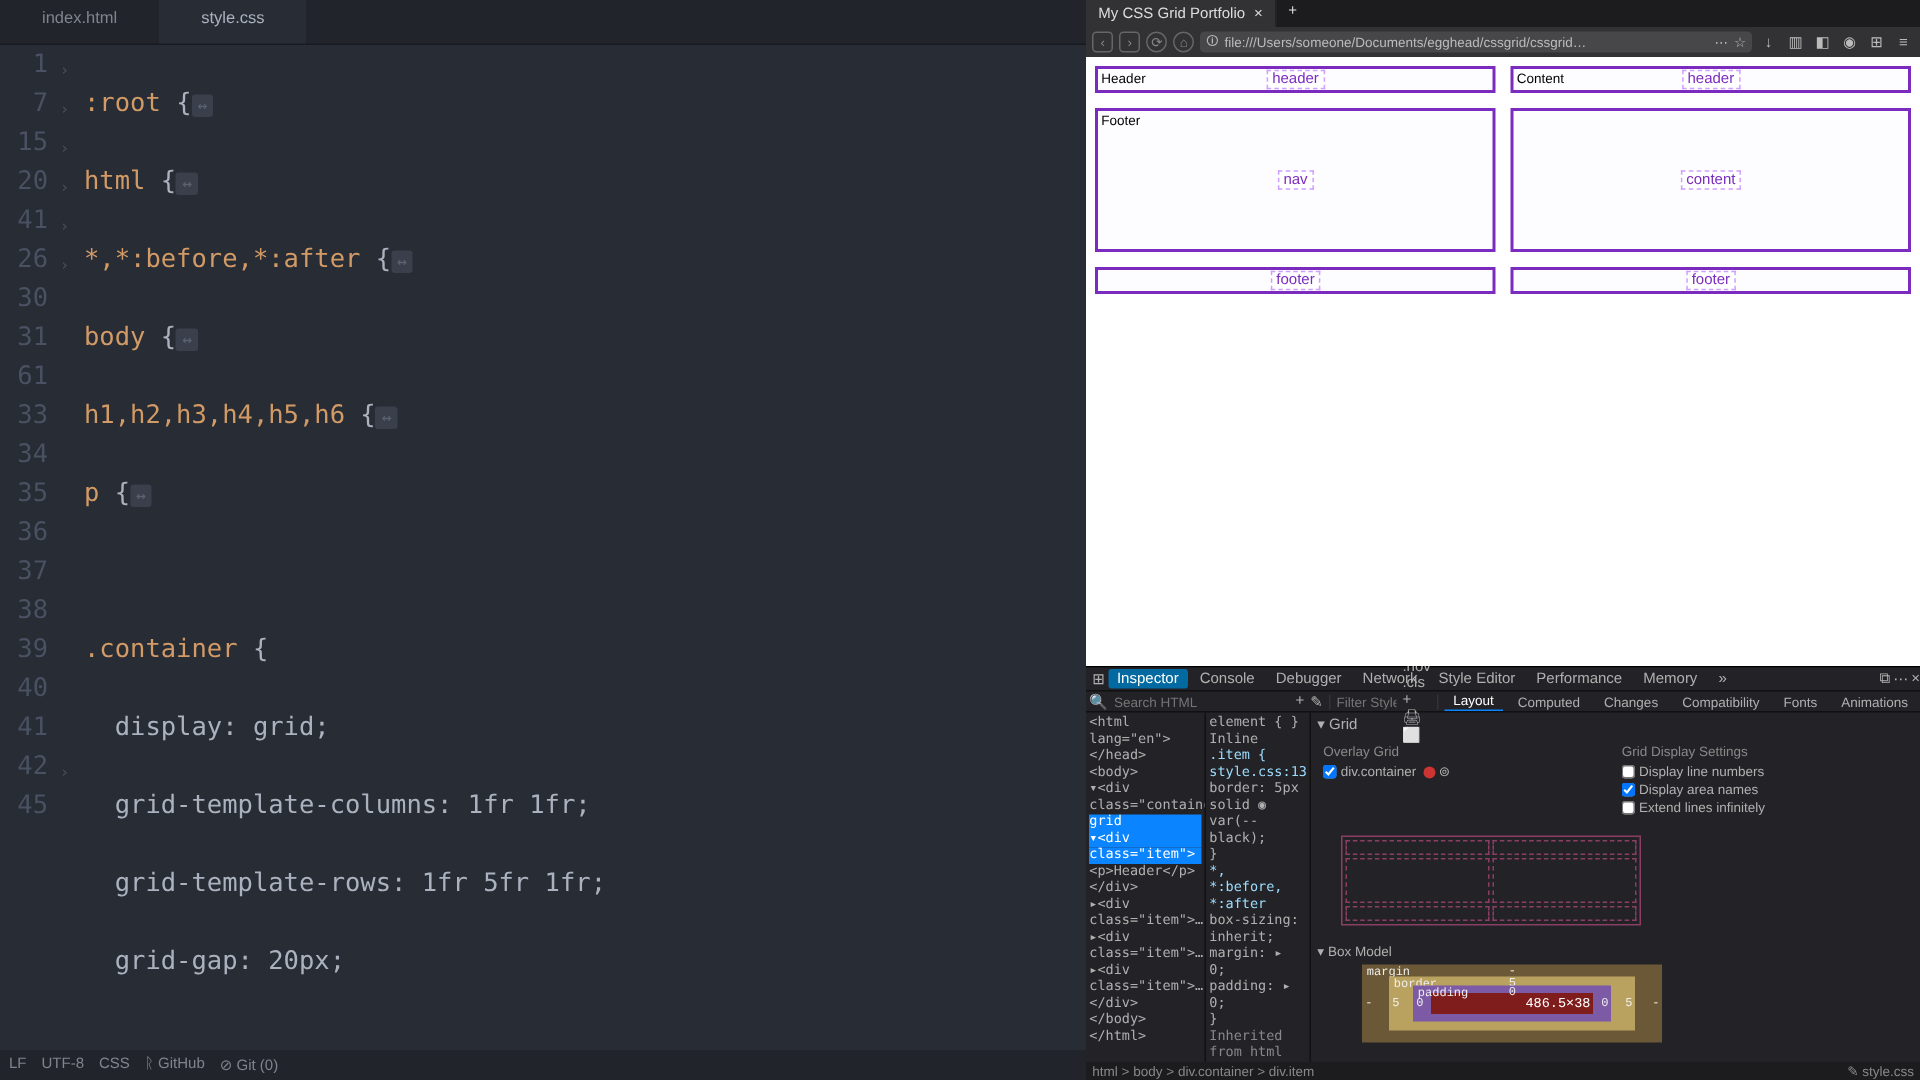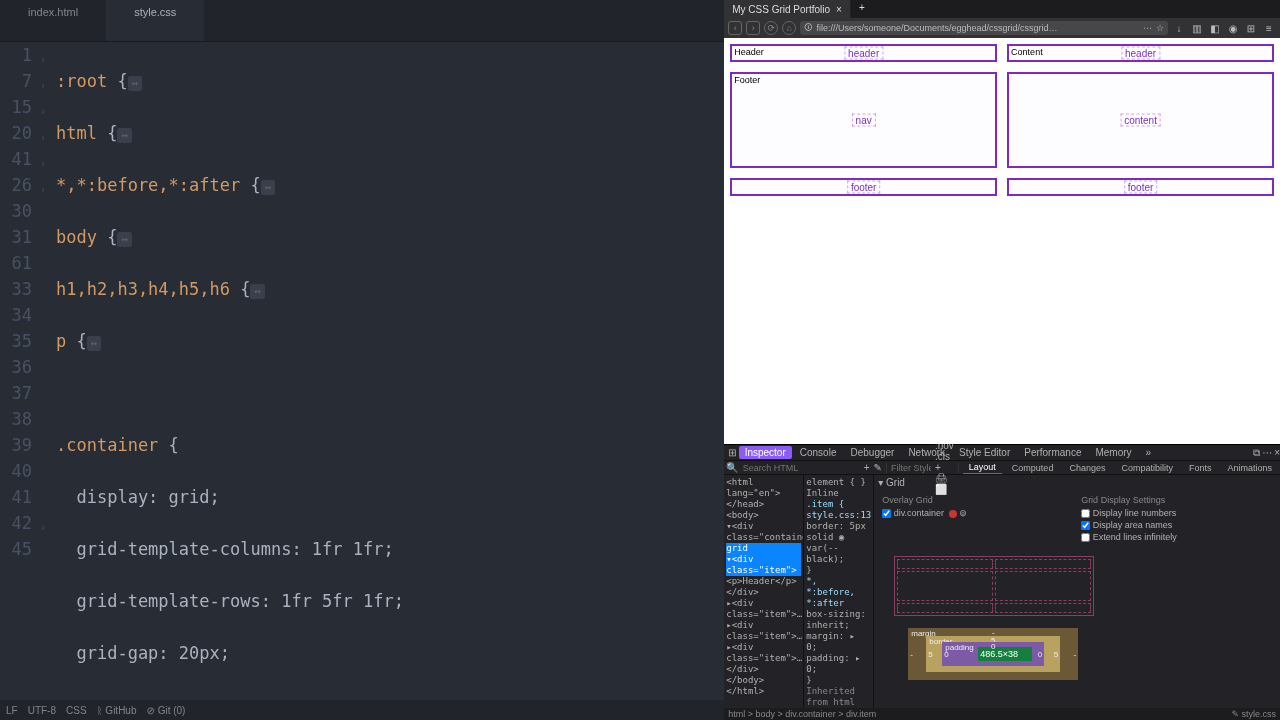--- a/index.html
+++ b/index.html
@@ -1,19 +1,19 @@
 <!DOCTYPE html>
 <html><head>
 <meta charset="utf-8">
 <style>
 * { margin: 0; padding: 0; box-sizing: border-box; }
 body { font-family: -apple-system, "Helvetica Neue", Arial, sans-serif; background: #1e2127; color: #abb2bf; font-size: 13px; overflow: hidden; height: 720px; width: 1280px; }
 .app { display: flex; height: 100%; }
 .editor-pane { width: 845px; height: 100%; background: #282c34; display: flex; flex-direction: column; }
-.tabs { display: flex; background: #21252b; height: 42px; border-bottom: 1px solid #181a1f; }
+.tabs { display: flex; background: #21252b; height: 30px; border-bottom: 1px solid #181a1f; }
 .tab { padding: 6px 28px; font-size: 11px; color: #7f848e; cursor: pointer; }
 .tab.active { background: #282c34; color: #abb2bf; }
 .code-area { flex: 1; display: flex; font-family: "SF Mono", Menlo, monospace; font-size: 17px; line-height: 26px; overflow: hidden; }
 .gutter { width: 40px; text-align: right; padding-right: 8px; color: #495162; user-select: none; }
 .gutter .ln { height: 26px; }
 .fold-col { width: 16px; color: #495162; }
 .fold-col .fc { height: 26px; font-size: 10px; padding-top: 5px; }
 .code { flex: 1; white-space: pre; }
 .code .line { height: 26px; }
 .c-sel { color: #d19a66; }
@@ -40,45 +40,45 @@
 .page { flex: 1; background: #fff; padding: 6px; overflow: hidden; position: relative; }
 .grid-demo { display: grid; grid-template-columns: 1fr 1fr; grid-template-rows: 18px 96px 18px; gap: 10px; }
 .cell { border: 2px solid #7b2cbf; background: #f3e8ff22; position: relative; text-align: right; }
 .cell .corner { position: absolute; top: 1px; left: 2px; font-size: 9px; font-family: Arial; color: #000; }
 .area-label { position: absolute; top: 50%; left: 50%; transform: translate(-50%, -50%); background: #fff; border: 1px dashed #d0a0ff; color: #7b2cbf; font-size: 10px; padding: 0 3px; font-family: Arial; }
 .cell.thin .area-label { top: 50%; }
 
 .devtools { height: 276px; background: #232327; border-top: 1px solid #000; display: flex; flex-direction: column; color: #b0b0b0; font-size: 10px; font-family: -apple-system, Arial, sans-serif; }
 .dt-tabs { display: flex; height: 16px; background: #232327; border-bottom: 1px solid #111; align-items: center; gap: 2px; padding-left: 4px; }
 .dt-tab { padding: 1px 6px; cursor: pointer; }
-.dt-tab.active { background: #8b5cf6; color: #fff; border-radius: 2px; }
+.dt-tab.active { background: #0369a1; color: #fff; border-radius: 2px; }
 .dt-tabs .spacer { flex: 1; }
 .dt-body { flex: 1; display: flex; overflow: hidden; }
 .dt-dom { width: 80px; border-right: 1px solid #111; overflow: hidden; padding: 2px; font-family: Menlo, monospace; font-size: 9px; line-height: 11px; }
 .dt-dom .sel { background: #0a84ff; color: #fff; }
 .dt-styles { width: 70px; border-right: 1px solid #111; padding: 2px; font-family: Menlo, monospace; font-size: 9px; line-height: 11px; overflow: hidden; }
 .dt-styles .rule { color: #9cdcfe; }
 .dt-layout { flex: 1; display: flex; flex-direction: column; overflow: hidden; }
 .dt-subtab { padding: 1px 6px; font-size: 9px; }
 .dt-subtab.active { border-bottom: 1px solid #0a84ff; color: #fff; }
 .dt-layout-body { flex: 1; display: flex; }
 .dt-grid-controls { padding: 4px; font-size: 9px; }
 .dt-grid-controls .hdr { color: #888; margin: 3px 0; }
 .dt-grid-controls label { display: block; margin: 2px 0; }
 .dt-grid-controls input[type=checkbox] { vertical-align: middle; width: 9px; height: 9px; }
 .dt-grid-controls .color-dot { display: inline-block; width: 8px; height: 8px; border-radius: 50%; background: #c33; vertical-align: middle; margin-left: 2px; }
 .grid-preview { width: 200px; height: 60px; border: 1px solid #8a3e64; margin: 8px 16px; display: grid; grid-template-columns: 1fr 1fr; grid-template-rows: 10px 1fr 10px; gap: 2px; padding: 2px; }
 .grid-preview div { border: 1px dashed #8a3e64; }
 .box-model { margin: 4px 0; }
 .box-model .bm-hdr { font-size: 9px; margin-bottom: 4px; }
-.bm-diagram { width: 170px; margin-left: 30px; font-size: 9px; font-family: Liberation Sans, sans-serif; }
+.bm-diagram { width: 200px; margin-left: 30px; font-size: 9px; font-family: Liberation Mono, monospace; }
 .bm-margin { background: #6a5836; padding: 8px 18px; position: relative; }
 .bm-border { background: #b9a15f; padding: 6px 16px; position: relative; }
 .bm-padding { background: #7d5aa6; padding: 5px 12px; position: relative; }
-.bm-content { background: #15803d; text-align: left; padding: 2px; color: #fff; font-size: 9px; margin-left: 24px; }
+.bm-content { background: #7f1d1d; text-align: right; padding: 2px; color: #fff; font-size: 9px; }
 .bm-label { position: absolute; top: 1px; left: 3px; font-size: 8px; color: #eee; }
 .bm-num { position: absolute; font-size: 8px; color: #eee; }
 .bm-num.t { top: 0; left: 50%; transform: translateX(-50%); }
 .bm-num.l { left: 2px; top: 50%; transform: translateY(-50%); }
 .bm-num.r { right: 2px; top: 50%; transform: translateY(-50%); }
 .dt-footer { height: 12px; background: #1c1c1e; display: flex; align-items: center; font-size: 9px; padding: 0 4px; gap: 4px; color: #888; }
 .dt-search-row { display: flex; height: 14px; border-bottom: 1px solid #111; align-items: center; padding: 0 2px; gap: 4px; }
 .dt-search-row input { background: transparent; border: none; color: #888; font-size: 9px; flex: 1; }
 </style>
 </head>
@@ -307,20 +307,21 @@
             </div>
             <div class="grid-preview">
               <div></div>
                 <div></div>
                 <div></div>
                 <div></div>
                 <div></div>
                 <div></div>
             </div>
             <div class="box-model">
+              <div class="bm-hdr">▾ Box Model</div>
               <div class="bm-diagram">
                 <div class="bm-margin">
                   <span class="bm-label">margin</span>
                   <span class="bm-num t">-</span>
                     <span class="bm-num l">-</span>
                     <span class="bm-num r">-</span>
                   <div class="bm-border">
                     <span class="bm-label">border</span>
                     <span class="bm-num t">5</span>
                       <span class="bm-num l">5</span>

